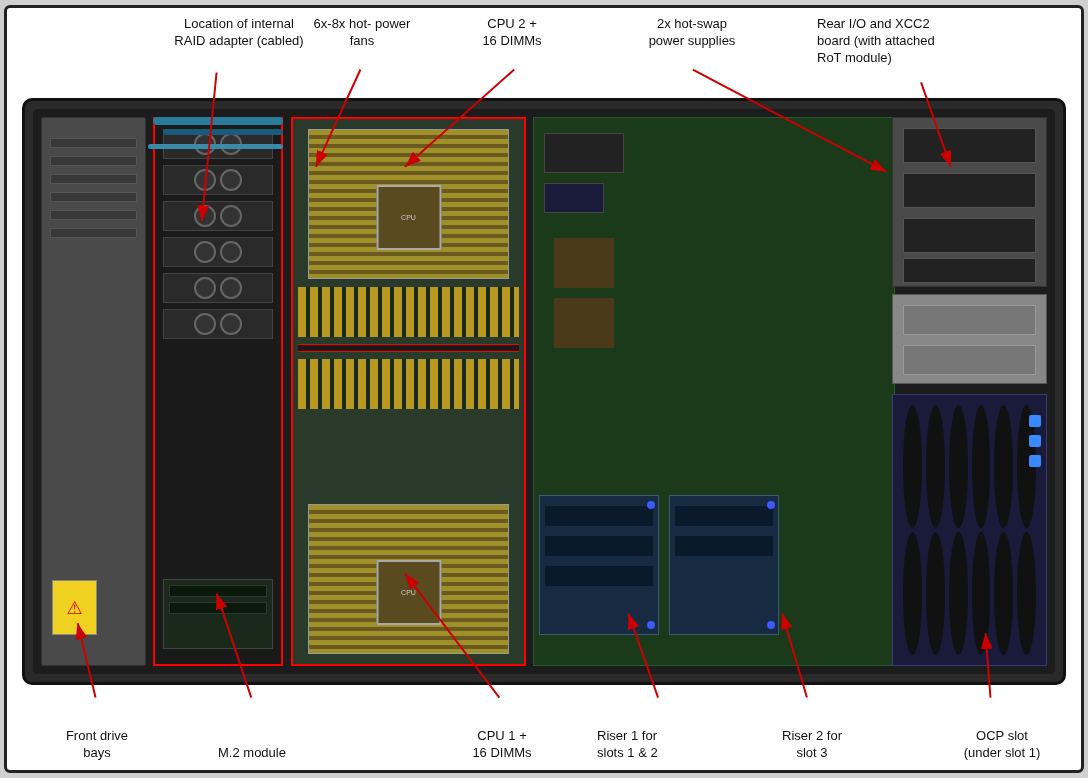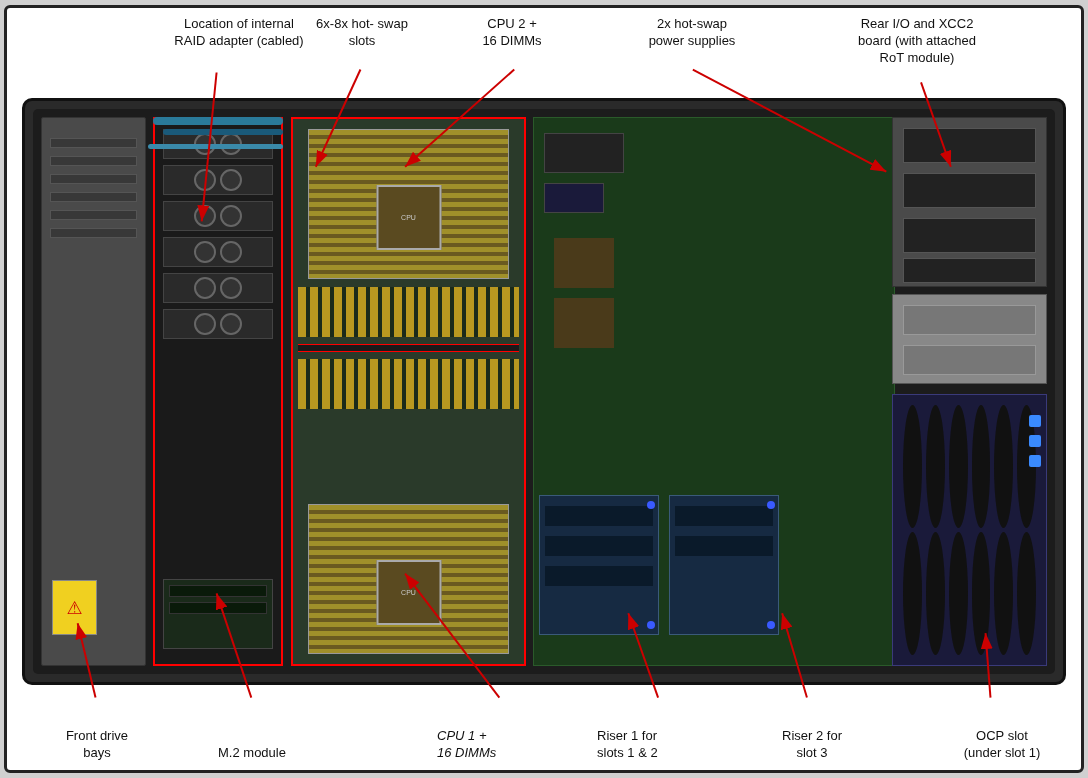--- a/index.html
+++ b/index.html
@@ -44,33 +44,33 @@
 </head>
 <body>
 
 <div class="diagram-container">
 
   <div class="label" style="top:8px; left:130px; width:140px; text-align:center;margin-left:32px;">Location of
 internal RAID
 adapter (cabled)</div>
 
   <div class="label" style="top:8px; left:295px; width:120px; text-align:center;">6x-8x hot-
-swap slots</div>
+power fans</div>
 
   <div class="label" style="top:8px; left:445px; width:120px; text-align:center;">CPU 2 +<br>16 DIMMs</div>
 
   <div class="label" style="top:8px; left:615px; width:140px; text-align:center;">2x hot-swap<br>power supplies</div>
 
-  <div class="label" style="top:8px; left:810px; width:200px; text-align:center;">Rear I/O and XCC2<br>board (with attached<br>RoT module)</div>
+  <div class="label" style="top:8px; left:810px; width:200px; text-align:left;">Rear I/O and XCC2<br>board (with attached<br>RoT module)</div>
 
   <div class="label" style="bottom:8px; left:30px; width:120px; ">Front drive<br>bays</div>
 
   <div class="label" style="bottom:8px; left:195px; width:100px; text-align:center;">M.2 module</div>
 
-  <div class="label" style="bottom:8px; left:430px; width:130px; text-align:left;font-style:italic;">CPU 1 +<br>16 DIMMs</div>
+  <div class="label" style="bottom:8px; left:430px; width:130px; text-align:center;">CPU 1 +<br>16 DIMMs</div>
 
   <div class="label" style="bottom:8px; left:590px; width:130px; text-align:left;">Riser 1 for<br>slots 1 &amp; 2</div>
 
   <div class="label" style="bottom:8px; left:745px; width:120px; text-align:center;">Riser 2 for<br>slot 3</div>
 
   <div class="label" style="bottom:8px; left:930px; width:130px; text-align:center;">OCP slot<br>(under slot 1)</div>
 
   <div style="position:absolute; top:90px; left:15px; right:15px; bottom:85px; background:#2a2a2a; border-radius:10px; border:3px solid #111; overflow:hidden;">
 
     <div style="position:absolute; inset:8px; background:#1c1c1c; border-radius:5px;">

